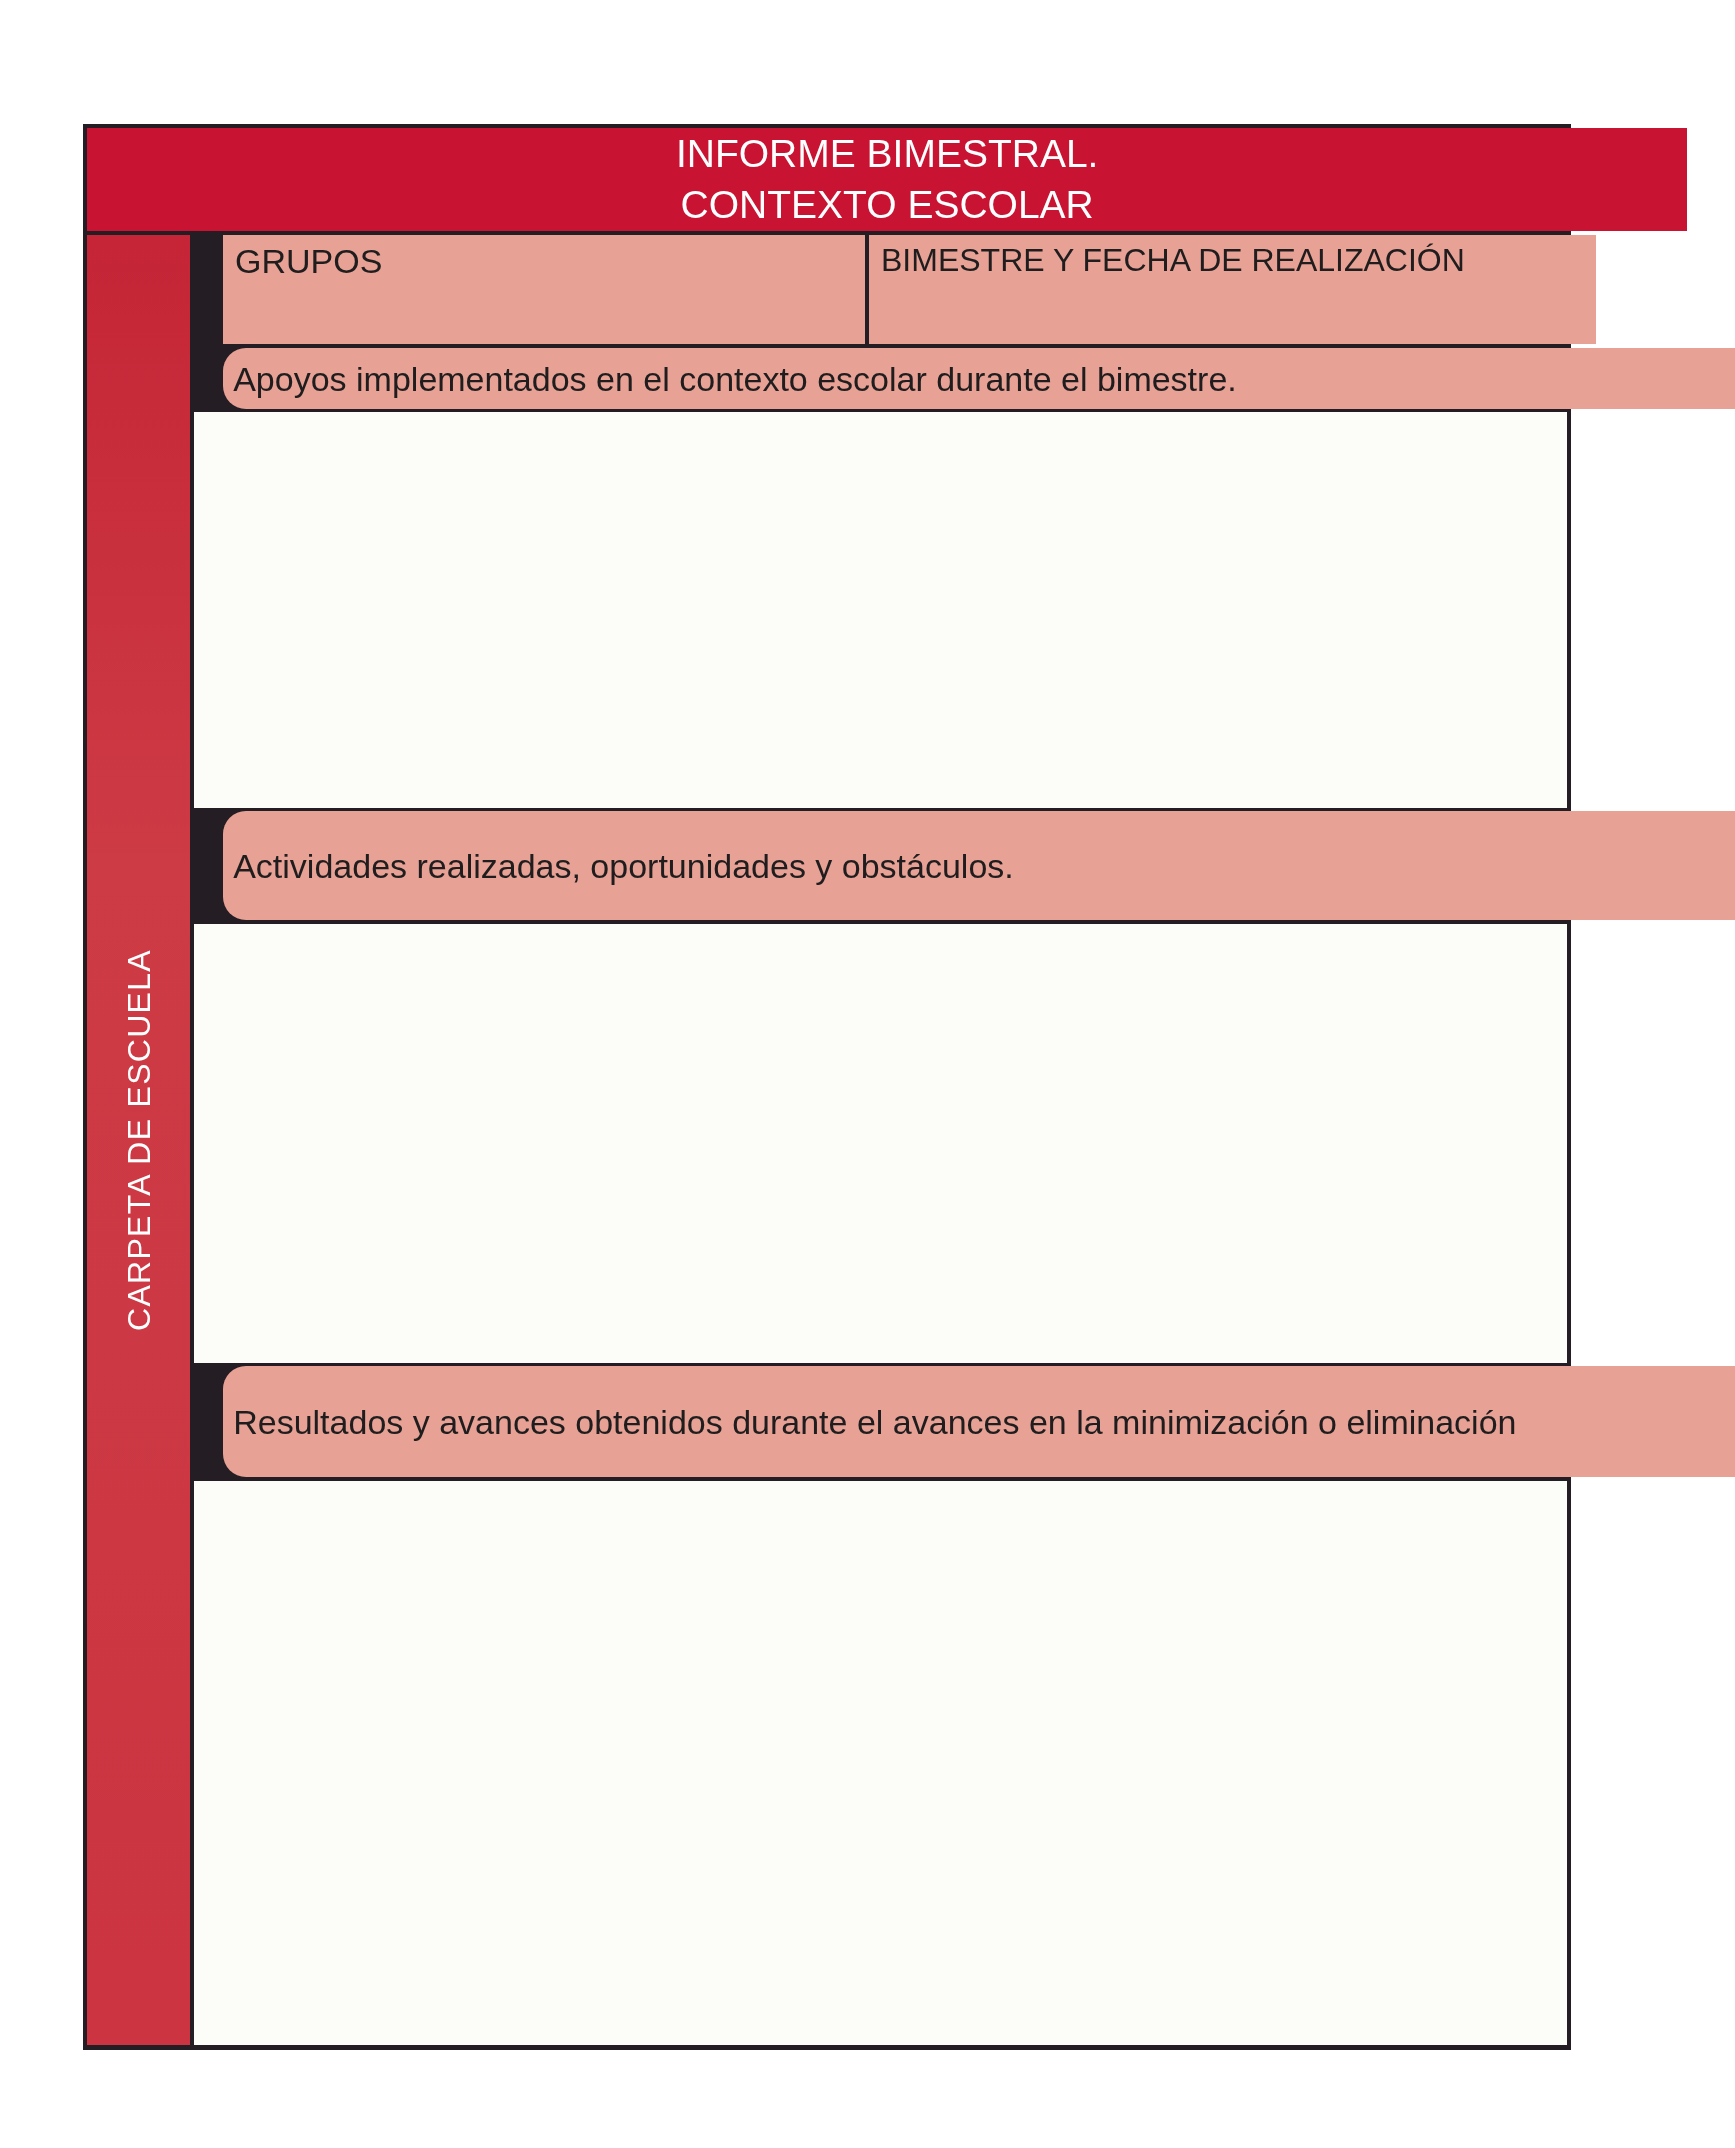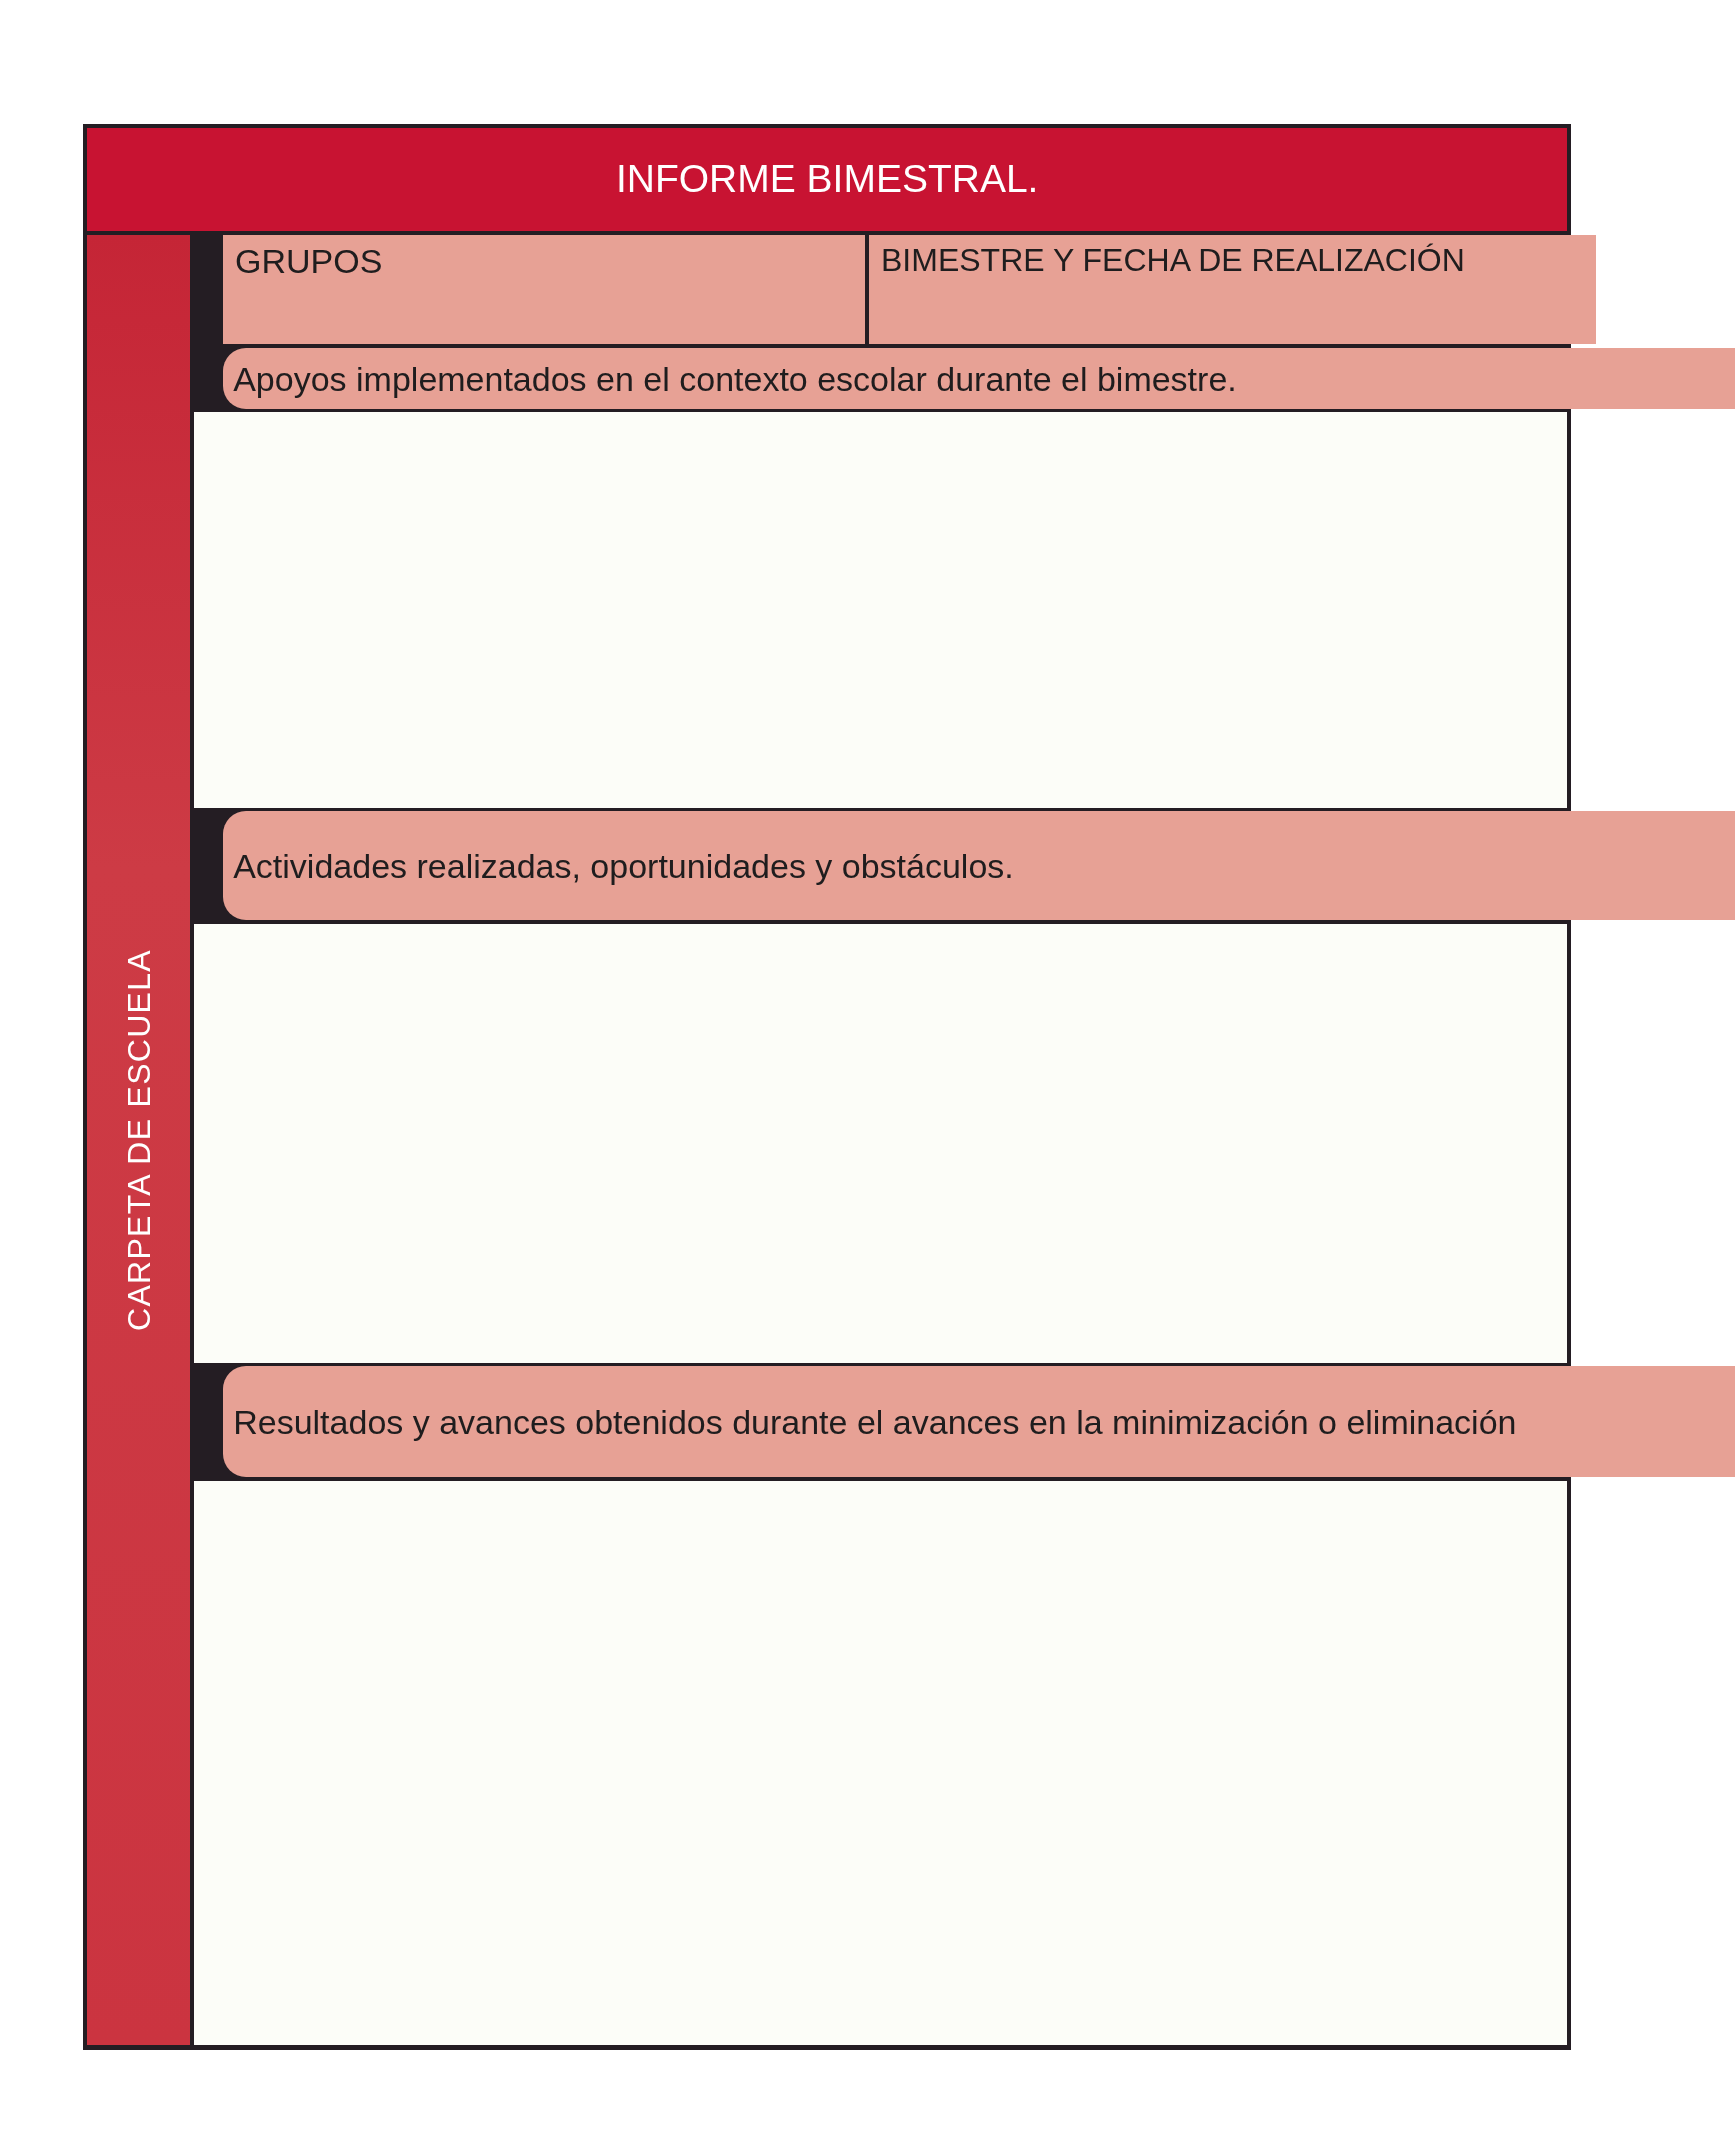--- a/index.html
+++ b/index.html
@@ -20,21 +20,21 @@
     position: absolute;
     left: 83px;
     top: 124px;
     width: 1488px;
     height: 1926px;
     background: #241d23;
   }
   .cell { position: absolute; box-sizing: border-box; }
 
   .title-banner {
-    left: 4.2px; top: 4.2px; width: 1480px; height: 103px;
+    left: 4.2px; top: 4.2px; width: 1600px; height: 103px;
     background: #c81332;
     color: #ffffff;
     display: flex;
     flex-direction: column;
     align-items: center;
     justify-content: center;
     gap: 10.2px;
     font-size: 39px;
     line-height: 1.05;
     text-align: center;
@@ -90,20 +90,21 @@
   .box-resultados  { top: 1357px; height: 564px; }
 </style>
 </head>
 <body>
 
 <div class="page">
   <div class="doc-table">
 
     <div class="cell title-banner">
       <div>INFORME BIMESTRAL.</div>
+      <div>CONTEXTO ESCOLAR</div>
     </div>
 
     <div class="cell sidebar-band">
       <span class="sidebar-label">CARPETA DE ESCUELA</span>
     </div>
 
     <div class="cell salmon grupos-cell">
       <span>GRUPOS</span>
     </div>
 

